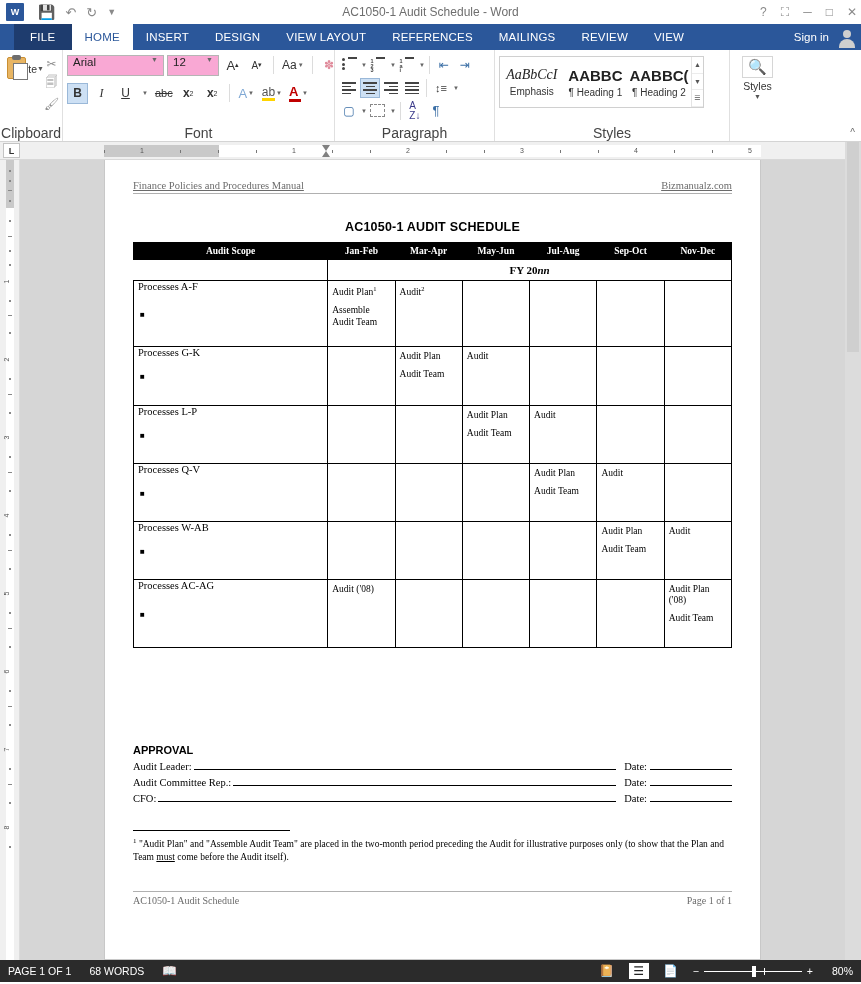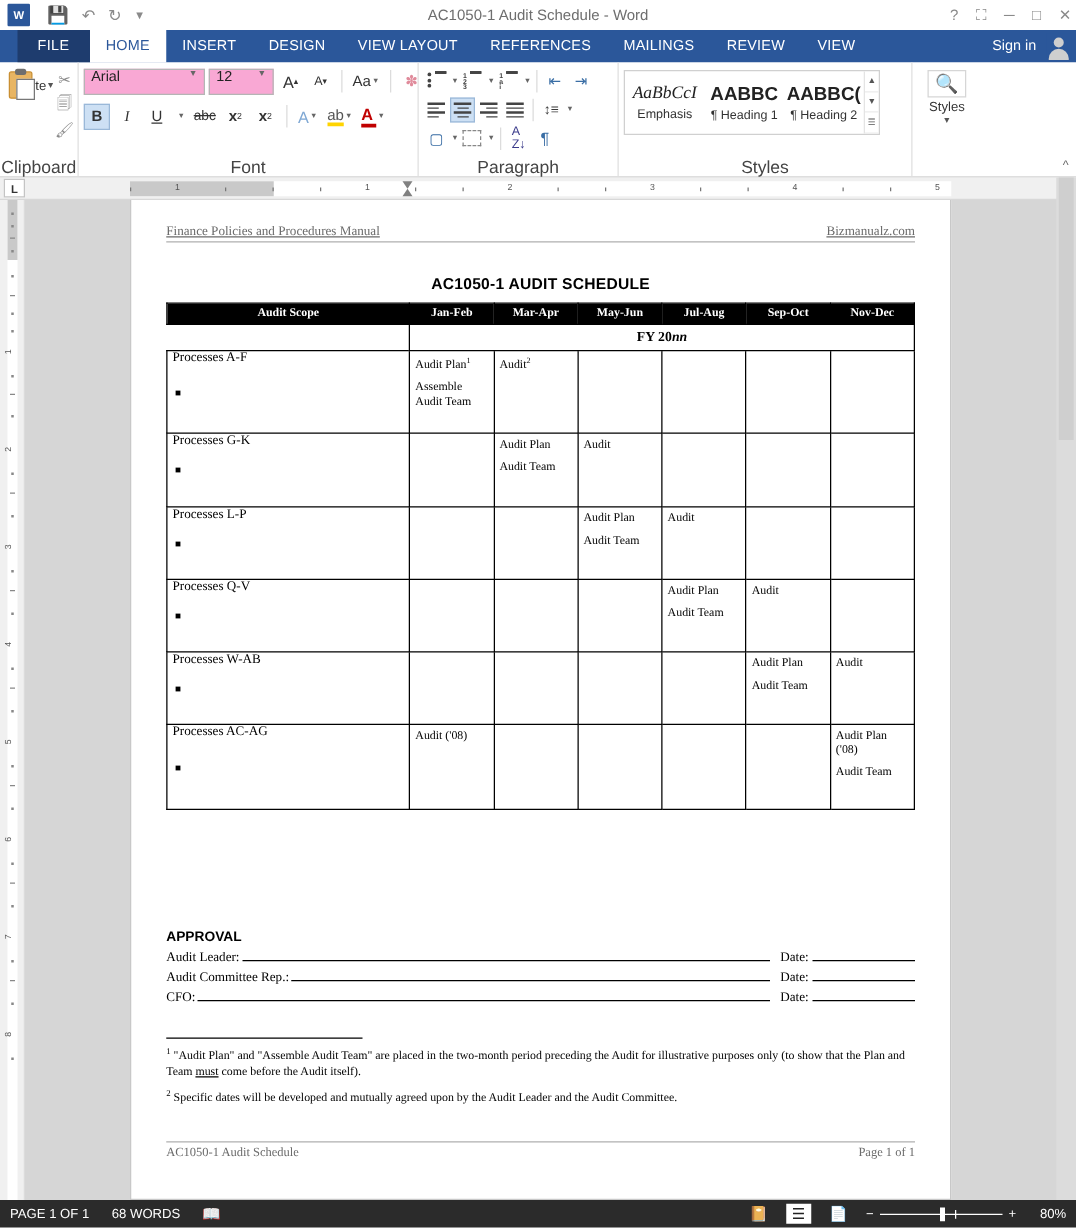--- a/index.html
+++ b/index.html
@@ -812,24 +812,20 @@
         <span class="dlbl">Date:</span>
         <span class="drule"></span>
       </div>
 
       <div class="fnrule"></div>
 
       <div class="fn">
         <span class="n">1</span>
         <span>"Audit Plan" and "Assemble Audit Team" are placed in the two-month period preceding the Audit for illustrative purposes only (to show that the Plan and Team </span><u>must</u><span> come before the Audit itself).</span>
       </div>
-      <div class="fn">
-        <span class="n">2</span>
-        <span>Specific dates will be developed and mutually agreed upon by the Audit Leader and the Audit Committee.</span>
-      </div>
 
       <div class="pgfooter">
         <span>AC1050-1 Audit Schedule</span>
         <span>Page 1 of 1</span>
       </div>
     </div>
   </div>
 
   <div class="vscroll">
     <div class="thumb"></div>

